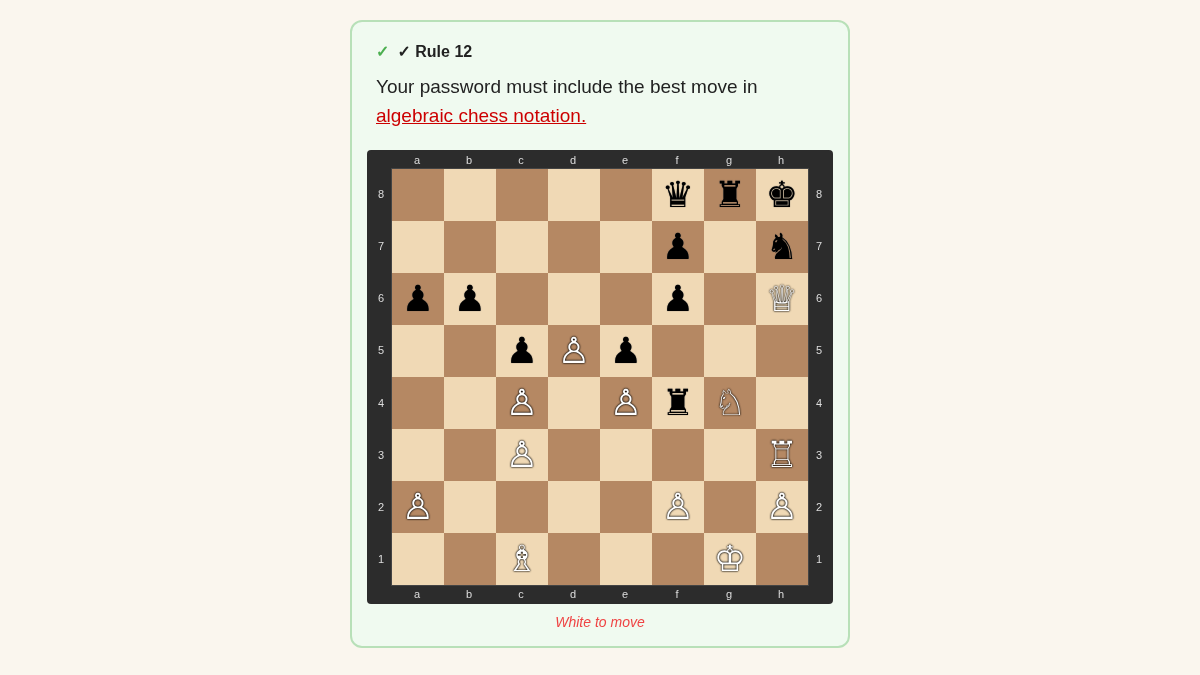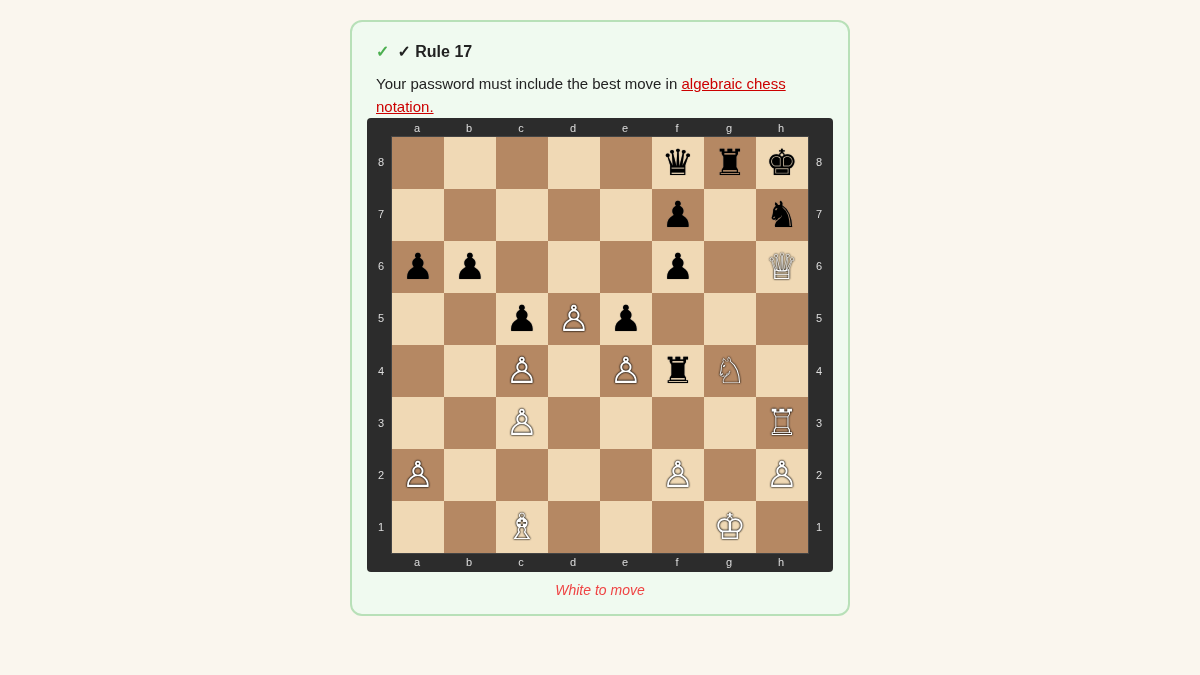--- a/index.html
+++ b/index.html
@@ -32,23 +32,23 @@
       font-weight: 600;
       color: #222;
     }
 
     .check-icon {
       color: #4caf50;
       font-size: 16px;
     }
 
     .rule-desc {
-      font-size: 15px;
+      font-size: 19px;
       color: #222;
-      margin-bottom: 0;
+      margin-bottom: 20px;
       line-height: 1.5;
     }
 
     .rule-link {
       color: #cc0000;
       text-decoration: underline;
       cursor: pointer;
     }
 
     .board-container {
@@ -159,21 +159,21 @@
     
     .piece-white { color: #fff; text-shadow: 0 0 2px #000, 0 0 2px #000; }
     .piece-black { color: #000; text-shadow: 0 0 1px #555; }
   </style>
 </head>
 <body>
 
 <div class="card">
   <div class="rule-header">
     <span class="check-icon">✓</span>
-    <span>✓ Rule 17</span>
+    <span>✓ Rule 12</span>
   </div>
   <p class="rule-desc">
     <span>Your password must include the best move in </span><a class="rule-link">algebraic chess notation.</a>
   </p>
 
   <div class="board-container">
     <div class="board-wrapper">
       <div class="board-with-labels">
 
         <div class="file-labels-top" id="file-labels-top">

